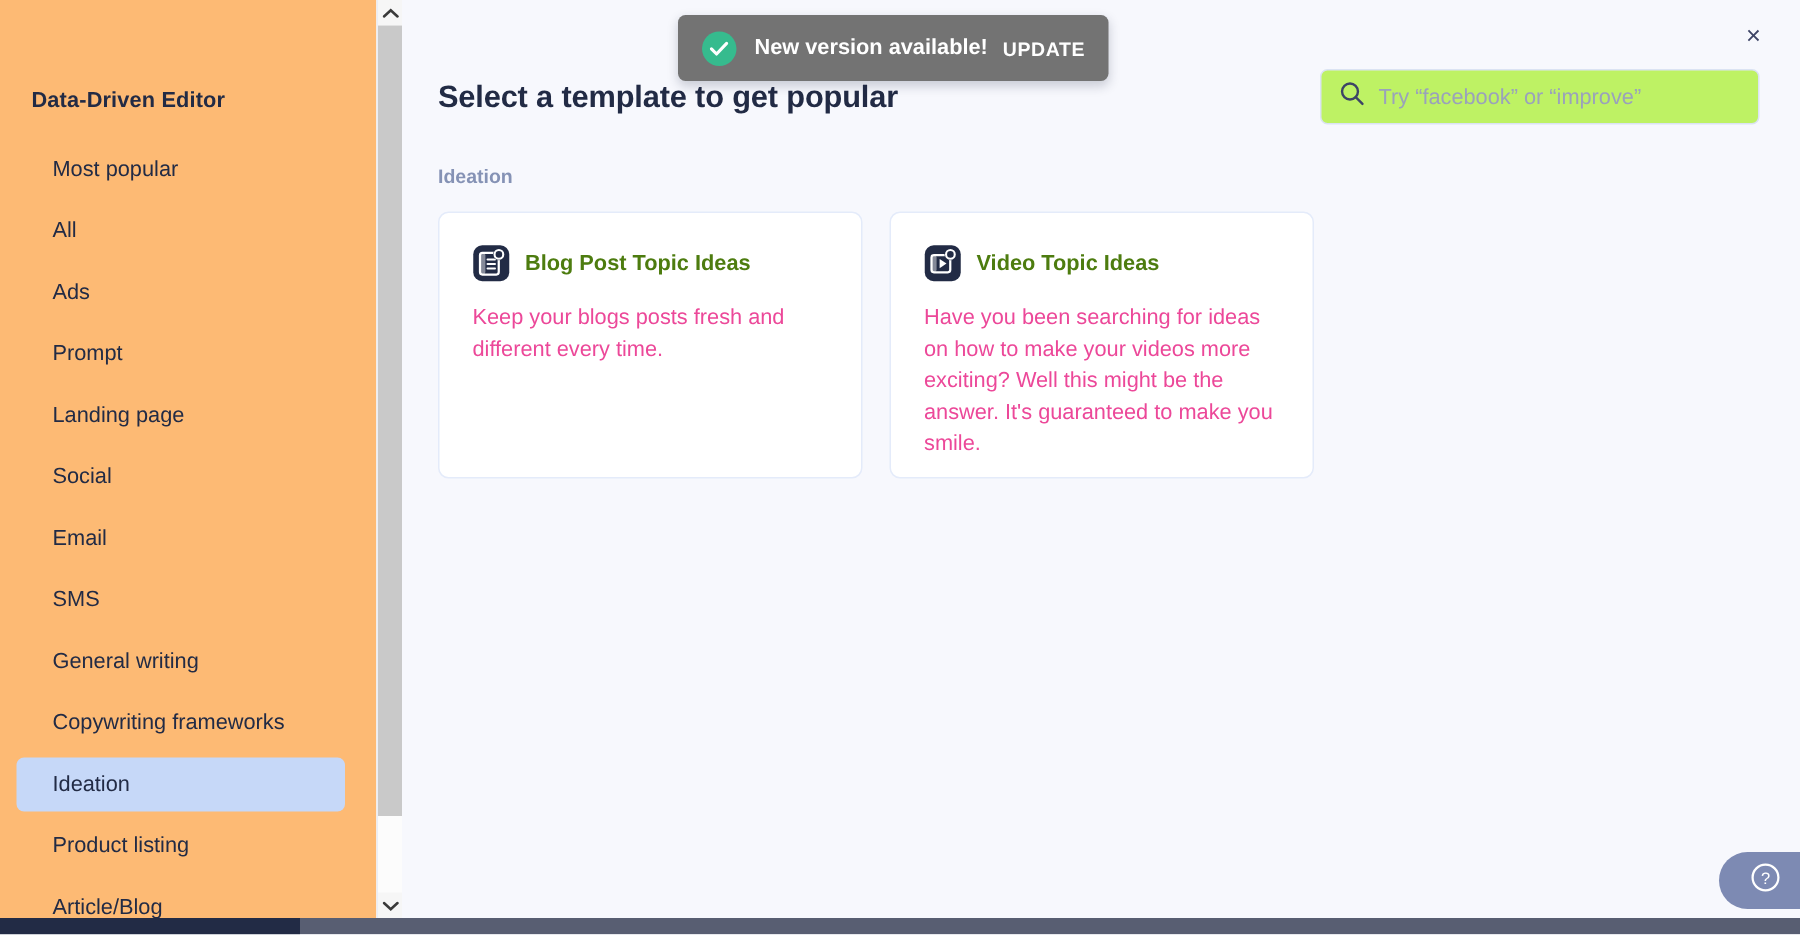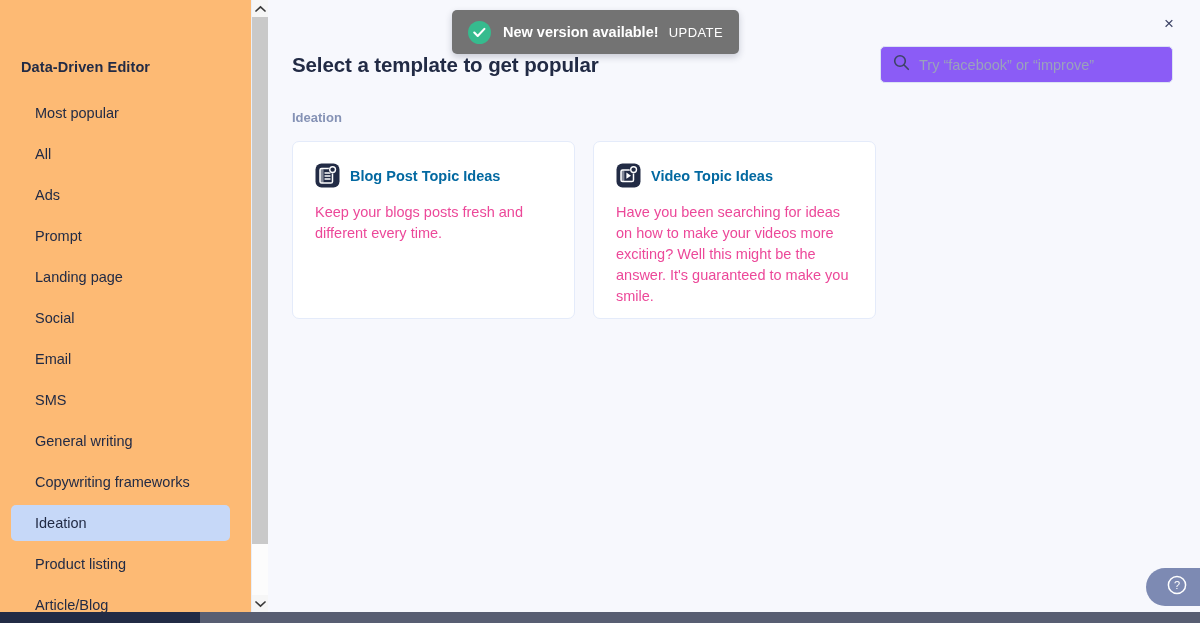--- a/index.html
+++ b/index.html
@@ -160,21 +160,21 @@
     letter-spacing: -0.1px;
   }
 
   
   .search-wrap {
     position: absolute;
     left: 612px;
     top: 46px;
     width: 293px;
     height: 37px;
-    background: #8b5cf6;
+    background: #bef264;
     border: 1px solid #dbe3f3;
     border-radius: 5px;
     display: flex;
     align-items: center;
     padding: 0 12px;
   }
   .search-icon { flex: 0 0 auto; display: block; margin-right: 9px; }
   .search-input {
     border: none;
     outline: none;
@@ -220,21 +220,21 @@
   }
   .card-icon {
     width: 25px;
     height: 25px;
     flex: 0 0 auto;
     display: block;
   }
   .card-title {
     font-size: 14.5px;
     font-weight: bold;
-    color: #0369a1;
+    color: #4d7c0f;
   }
   .card-desc {
     font-size: 14.5px;
     line-height: 21px;
     color: #ec4899;
   }
 
   
   .toast {
     position: absolute;
@@ -267,20 +267,21 @@
     flex: 1 1 auto;
     white-space: nowrap;
   }
   .toast-action {
     font-size: 13px;
     color: #ffffff;
     letter-spacing: 0.4px;
     cursor: pointer;
     white-space: nowrap;
     padding-left: 10px;
+    font-weight: bold;
   }
 
   
   .help-fab {
     position: absolute;
     right: -8px;
     bottom: 17px;
     width: 62px;
     height: 38px;
     background: #7d8ab3;

